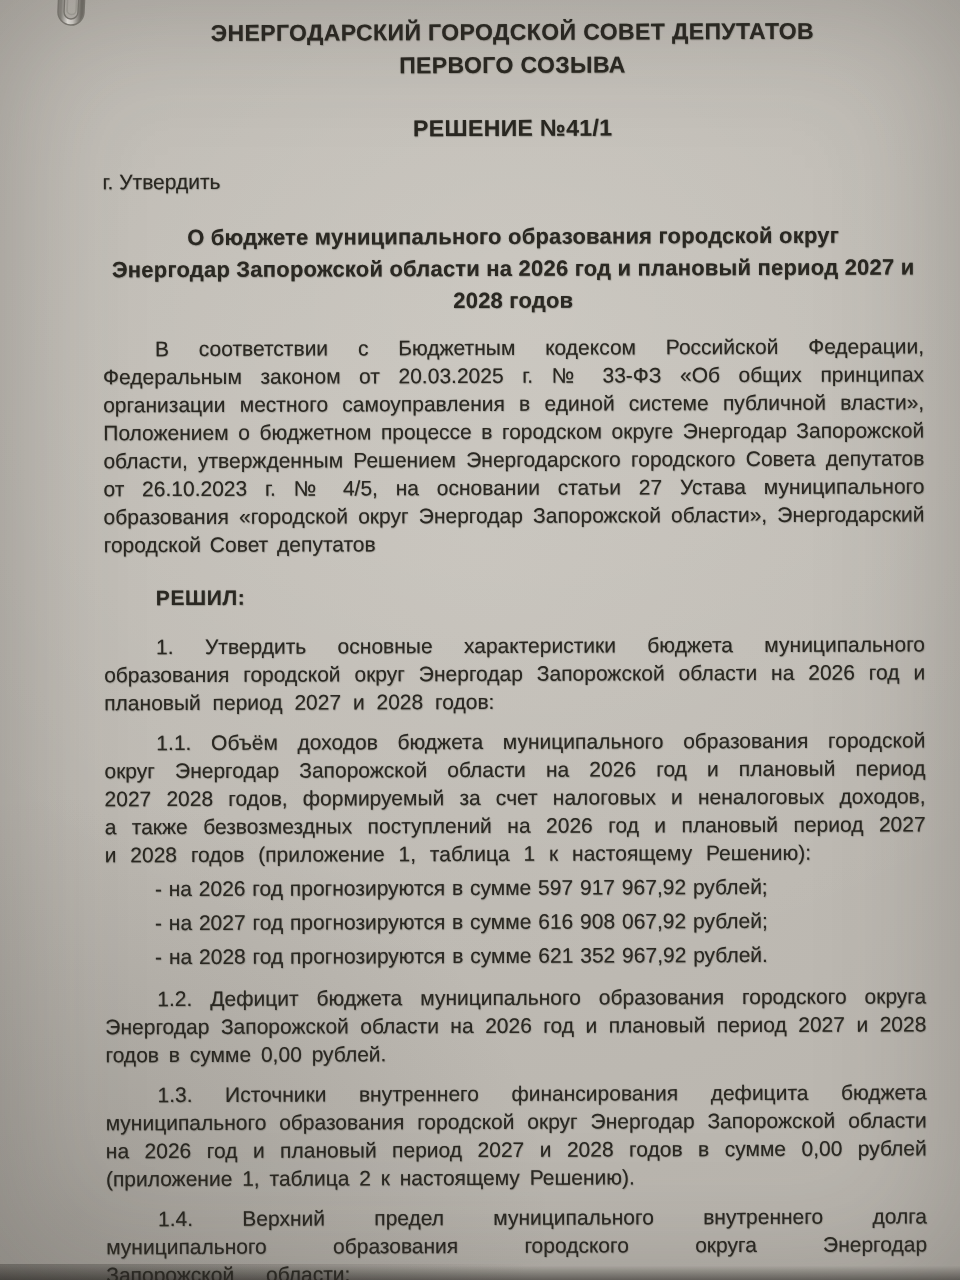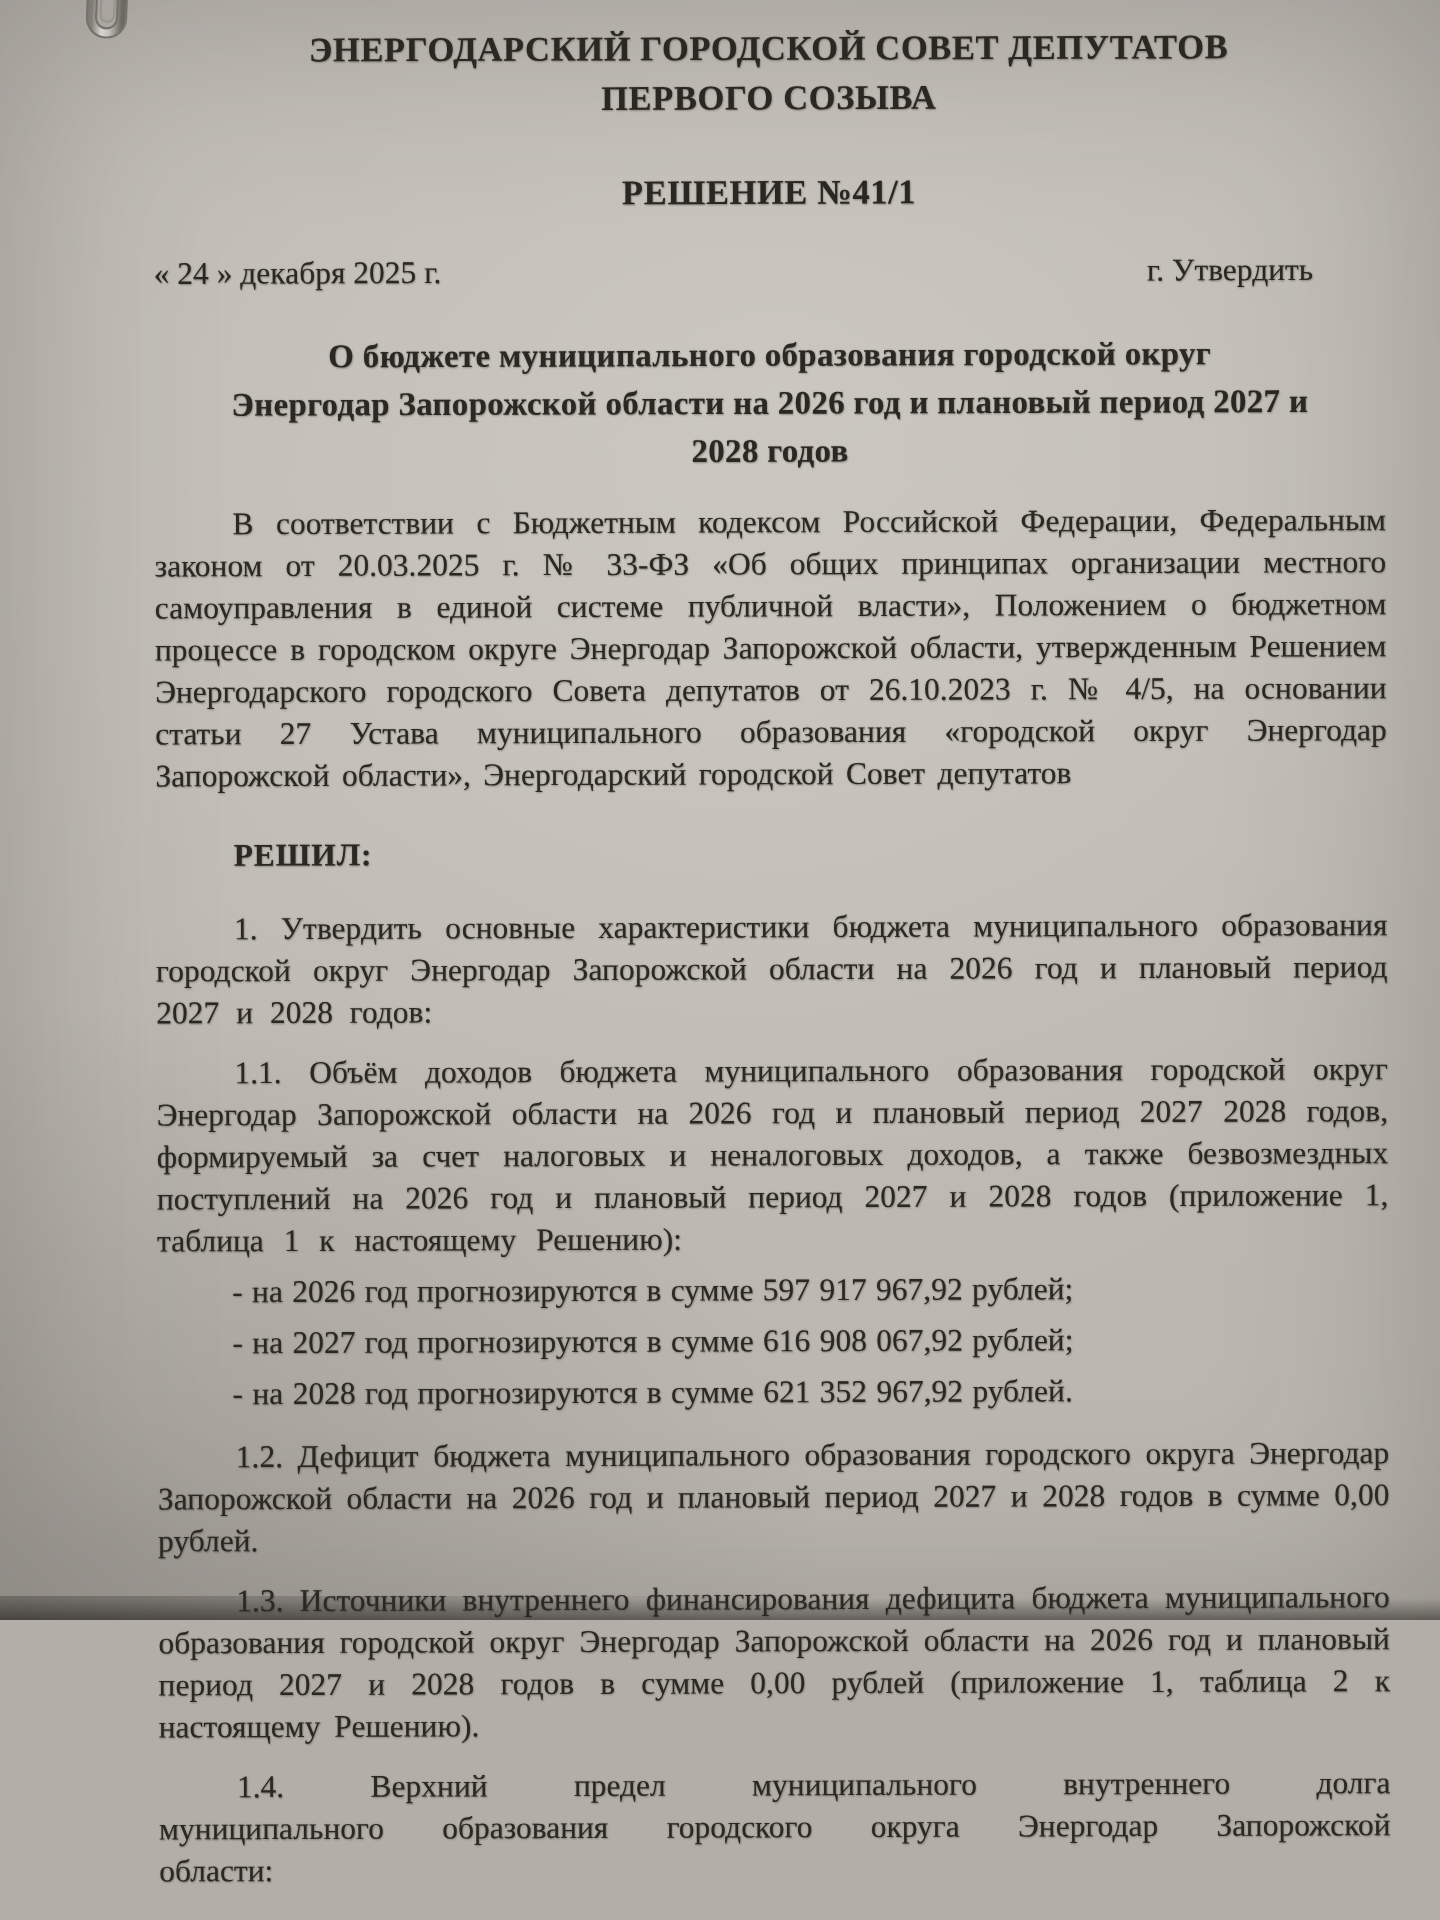--- a/index.html
+++ b/index.html
@@ -8,26 +8,26 @@
     width: 960px;
     height: 1280px;
     overflow: hidden;
     background: #b3afa8;
   }
 
   
   .photo {
     position: relative;
     width: 960px;
-    height: 1080px;
+    height: 1280px;
     background:
       radial-gradient(130% 85% at 54% 24%, rgba(255, 253, 246, 0.18), rgba(255, 253, 246, 0) 62%),
       radial-gradient(90% 60% at 8% 95%, rgba(58, 55, 50, 0.18), rgba(58, 55, 50, 0) 55%),
       radial-gradient(165% 125% at 50% 42%, #c2beb7 0%, #b9b5ae 52%, #aaa69f 84%, #9c9890 100%);
-    font-family: Liberation Serif, serif;
+    font-family: Liberation Sans, sans-serif;
   }
   .photo::after {
     content: "";
     position: absolute;
     inset: 0;
     box-shadow: inset 0 0 140px rgba(55, 52, 47, 0.28);
     pointer-events: none;
   }
   .bottom-shade {
     position: absolute;
@@ -145,21 +145,20 @@
   </svg>
 
   <div class="sheet">
 
     <div class="org">ЭНЕРГОДАРСКИЙ ГОРОДСКОЙ СОВЕТ ДЕПУТАТОВ</div>
     <div class="org">ПЕРВОГО СОЗЫВА</div>
 
     <div class="decision">РЕШЕНИЕ №41/1</div>
 
     <div class="daterow">
-      <span>« 24 » декабря 2025 г.</span>
       <span class="place">г. Утвердить</span>
     </div>
 
     <div class="title">
       <div>О бюджете муниципального образования городской округ</div>
       <div>Энергодар Запорожской области на 2026 год и плановый период 2027 и</div>
       <div>2028 годов</div>
     </div>
 
     <p class="para preamble">В соответствии с Бюджетным кодексом Российской Федерации, Федеральным законом от 20.03.2025 г. № 33-ФЗ «Об общих принципах организации местного самоуправления в единой системе публичной власти», Положением о бюджетном процессе в городском округе Энергодар Запорожской области, утвержденным Решением Энергодарского городского Совета депутатов от 26.10.2023 г. № 4/5, на основании статьи 27 Устава муниципального образования «городской округ Энергодар Запорожской области», Энергодарский городской Совет депутатов</p>

